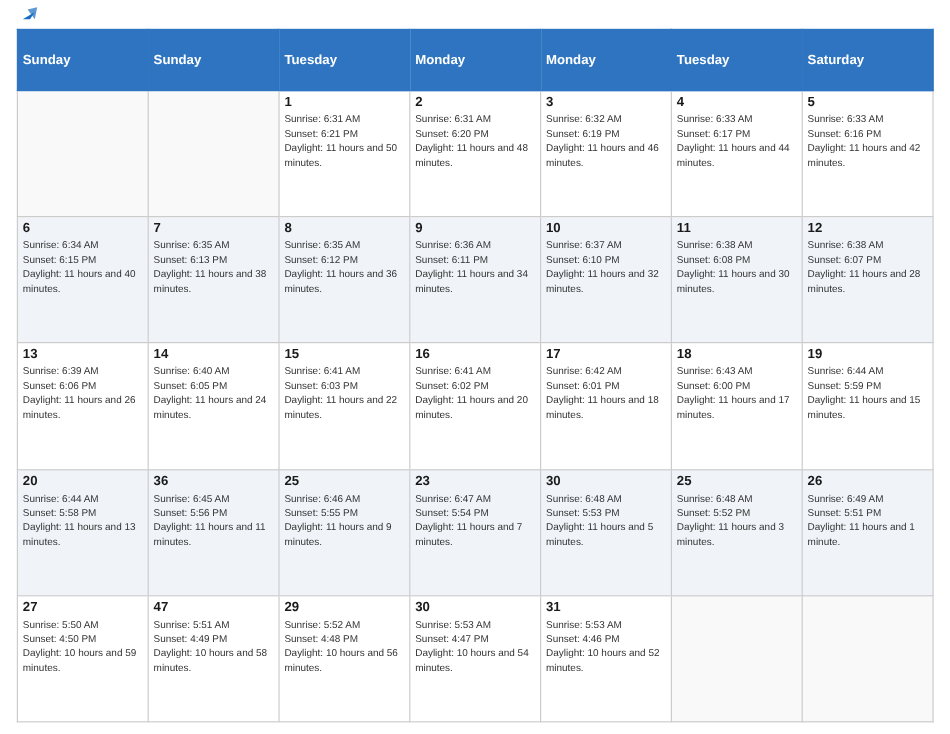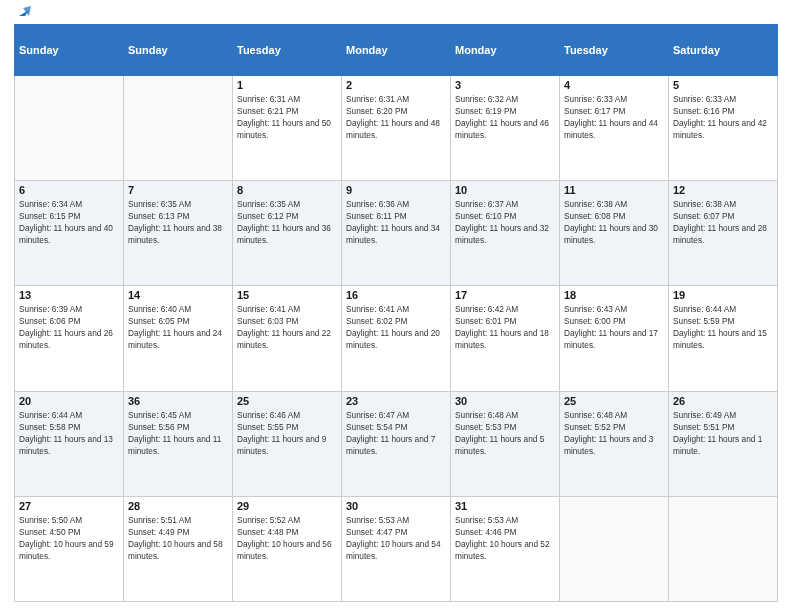--- a/index.html
+++ b/index.html
@@ -243,21 +243,21 @@
             <span class="day-number">26</span>
             <div class="day-info">Sunrise: 6:49 AM<br>Sunset: 5:51 PM<br>Daylight: 11 hours and 1 minute.</div>
           </td>
         </tr>
         <tr>
           <td>
             <span class="day-number">27</span>
             <div class="day-info">Sunrise: 5:50 AM<br>Sunset: 4:50 PM<br>Daylight: 10 hours and 59 minutes.</div>
           </td>
           <td>
-            <span class="day-number">28</span>
+            <span class="day-number">47</span>
             <div class="day-info">Sunrise: 5:51 AM<br>Sunset: 4:49 PM<br>Daylight: 10 hours and 58 minutes.</div>
           </td>
           <td>
             <span class="day-number">29</span>
             <div class="day-info">Sunrise: 5:52 AM<br>Sunset: 4:48 PM<br>Daylight: 10 hours and 56 minutes.</div>
           </td>
           <td>
             <span class="day-number">30</span>
             <div class="day-info">Sunrise: 5:53 AM<br>Sunset: 4:47 PM<br>Daylight: 10 hours and 54 minutes.</div>
           </td>

